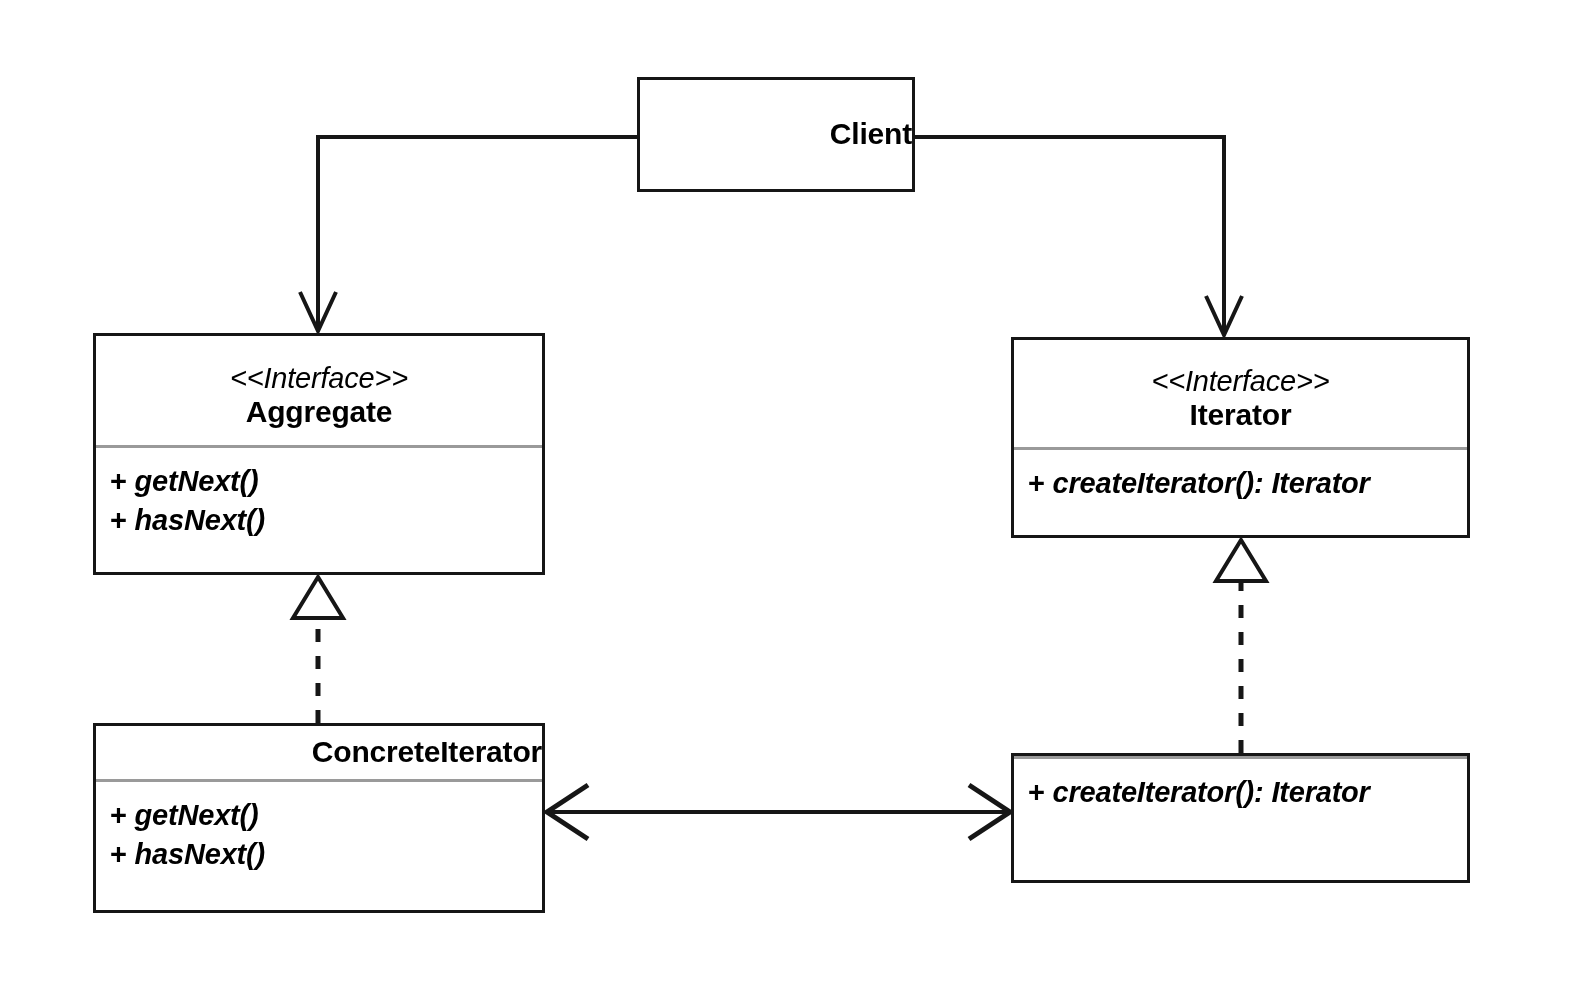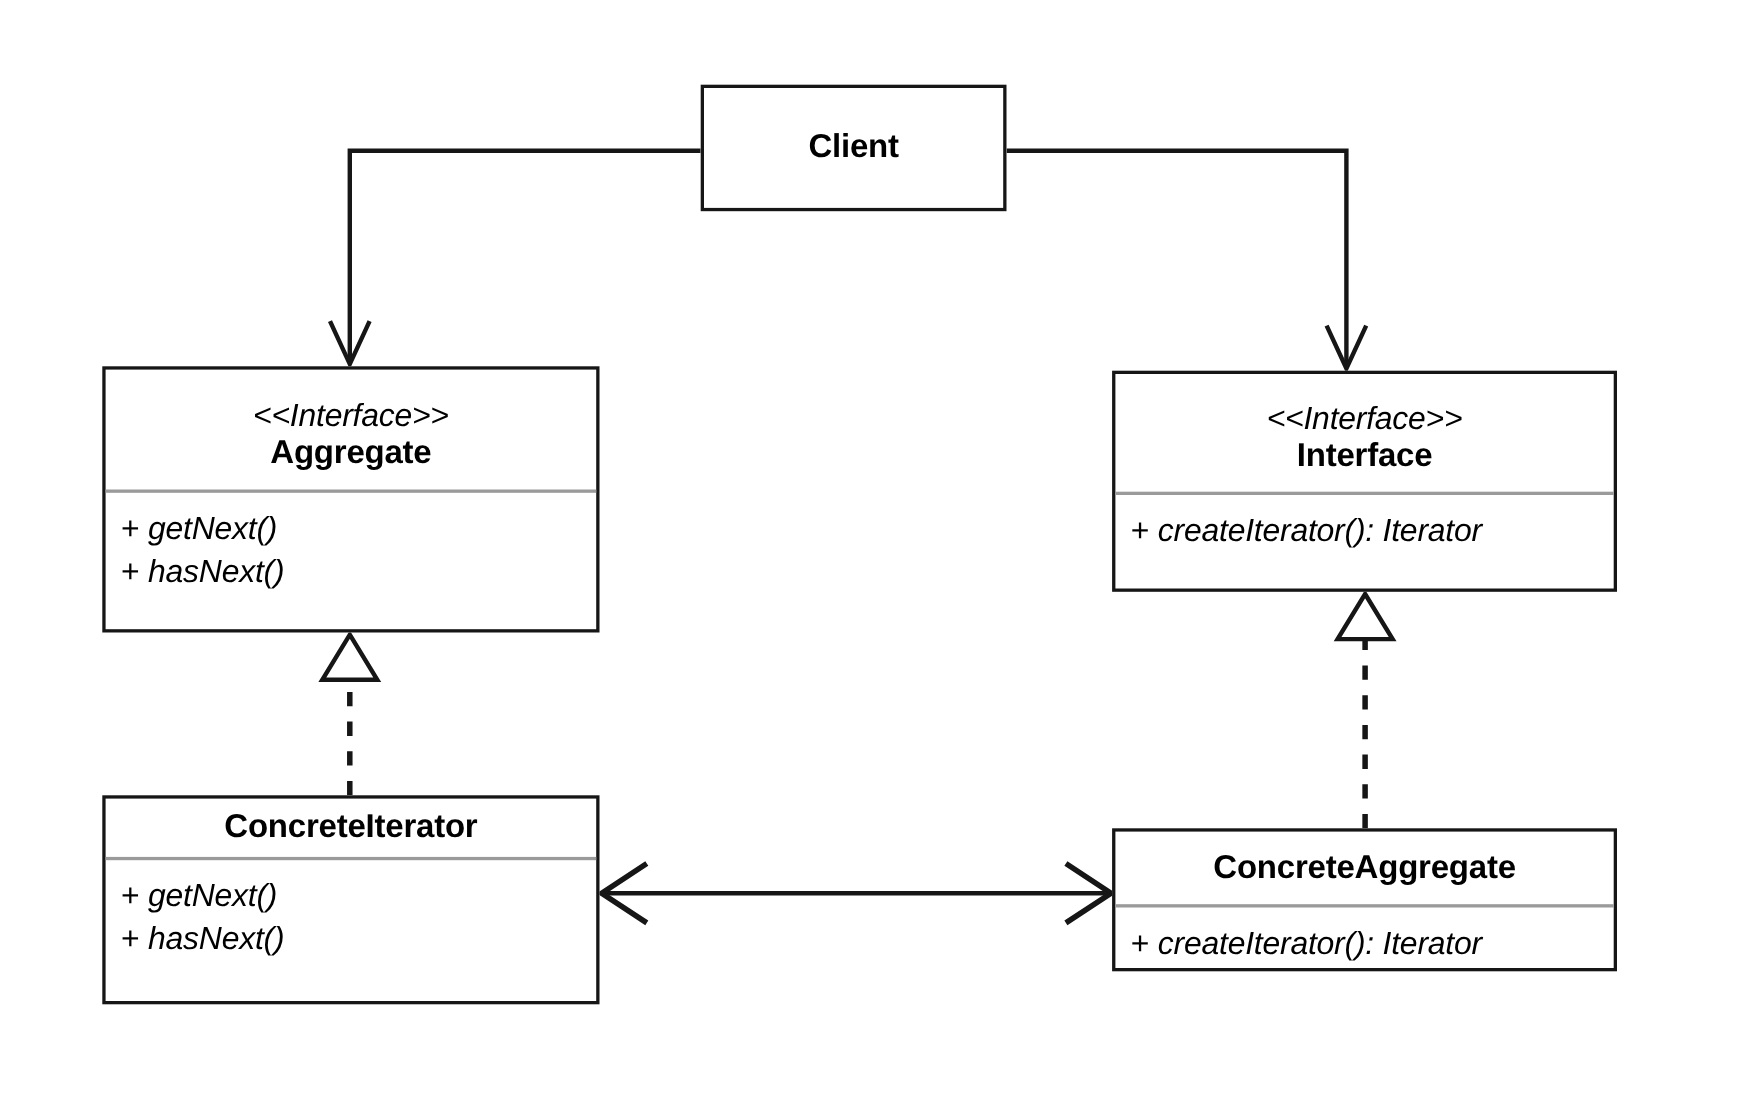--- a/index.html
+++ b/index.html
@@ -68,35 +68,36 @@
     background: #9a9a9a;
     width: 100%;
   }
   .uml-members {
     box-sizing: border-box;
     flex: 1 1 auto;
     padding: 14px 0 0 14px;
     display: flex;
     flex-direction: column;
     align-items: flex-start;
+    font-weight: bold;
   }
   .uml-member {
     font-style: italic;
     font-size: 29px;
     color: #000000;
     line-height: 1.33;
     letter-spacing: -0.2px;
     white-space: nowrap;
   }
   .uml-member .vis {
     font-style: normal;
   }
   
   .hdr-two-line { padding-top: 10px; }
-  .hdr-one-line { padding-top: 0; }
+  .hdr-one-line { padding-top: 0; align-items: flex-end; }
 </style>
 </head>
 <body>
 
 <div id="canvas">
 
   <svg id="edge-layer" width="1590" height="1002" viewBox="0 0 1590 1002" xmlns="http://www.w3.org/2000/svg">
 
     <g>
       <path d="M 637 137 L 318 137 L 318 330" fill="none" stroke="#161616" stroke-width="4" stroke-linecap="butt" stroke-linejoin="miter"></path>
@@ -145,21 +146,21 @@
       <div class="uml-member">
         <span class="vis">+ </span>
         <span>hasNext()</span>
       </div>
     </div>
   </div>
 
   <div class="uml-class" style="left:1011px; top:337px; width:459px; height:201px;">
     <div class="uml-header hdr-two-line" style="height:107px;">
       <div class="uml-stereotype">&lt;&lt;Interface&gt;&gt;</div>
-      <div class="uml-title">Interface</div>
+      <div class="uml-title">Iterator</div>
     </div>
     <div class="uml-divider"></div>
     <div class="uml-members">
       <div class="uml-member">
         <span class="vis">+ </span>
         <span>createIterator(): Iterator</span>
       </div>
     </div>
   </div>
 
@@ -174,23 +175,20 @@
         <span>getNext()</span>
       </div>
       <div class="uml-member">
         <span class="vis">+ </span>
         <span>hasNext()</span>
       </div>
     </div>
   </div>
 
   <div class="uml-class" style="left:1011px; top:753px; width:459px; height:130px;">
-    <div class="uml-header hdr-one-line" style="height:66px;">
-      <div class="uml-title">ConcreteAggregate</div>
-    </div>
     <div class="uml-divider"></div>
     <div class="uml-members">
       <div class="uml-member">
         <span class="vis">+ </span>
         <span>createIterator(): Iterator</span>
       </div>
     </div>
   </div>
 
 </div>

